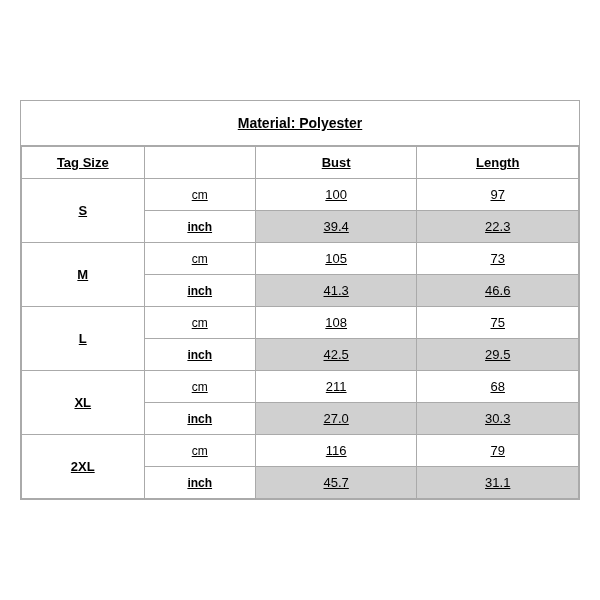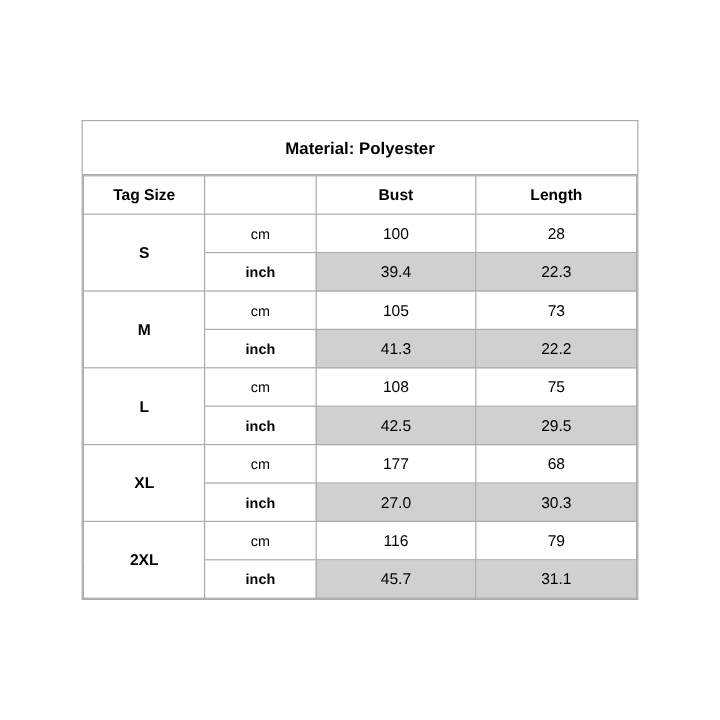--- a/index.html
+++ b/index.html
@@ -13,22 +13,23 @@
       height: 600px;
       display: flex;
       align-items: center;
       justify-content: center;
       background: #fff;
       font-family: Arial, sans-serif;
       font-size: 13px;
     }
 
     .container {
-      width: 464px;
+      width: 560px;
       border: 1px solid #aaa;
+      text-decoration: underline;
     }
 
     .title-row {
       text-align: center;
       padding: 14px 10px;
       font-weight: bold;
       font-size: 14px;
       border-bottom: 1px solid #aaa;
     }
 
@@ -83,53 +84,53 @@
         <th class="col-unit"></th>
         <th class="col-bust">Bust</th>
         <th class="col-length">Length</th>
       </tr>
     </thead>
     <tbody id="table-body">
     <tr>
           <td rowspan="2" class="tag-size-cell">S</td>
           <td class="unit-cell">cm</td>
           <td>100</td>
-          <td>28</td>
+          <td>97</td>
         </tr>
         <tr>
           <td class="unit-cell bold">inch</td>
           <td class="shaded">39.4</td>
           <td class="shaded">22.3</td>
         </tr>
         <tr>
           <td rowspan="2" class="tag-size-cell">M</td>
           <td class="unit-cell">cm</td>
           <td>105</td>
           <td>73</td>
         </tr>
         <tr>
           <td class="unit-cell bold">inch</td>
           <td class="shaded">41.3</td>
-          <td class="shaded">22.2</td>
+          <td class="shaded">46.6</td>
         </tr>
         <tr>
           <td rowspan="2" class="tag-size-cell">L</td>
           <td class="unit-cell">cm</td>
           <td>108</td>
           <td>75</td>
         </tr>
         <tr>
           <td class="unit-cell bold">inch</td>
           <td class="shaded">42.5</td>
           <td class="shaded">29.5</td>
         </tr>
         <tr>
           <td rowspan="2" class="tag-size-cell">XL</td>
           <td class="unit-cell">cm</td>
-          <td>177</td>
+          <td>211</td>
           <td>68</td>
         </tr>
         <tr>
           <td class="unit-cell bold">inch</td>
           <td class="shaded">27.0</td>
           <td class="shaded">30.3</td>
         </tr>
         <tr>
           <td rowspan="2" class="tag-size-cell">2XL</td>
           <td class="unit-cell">cm</td>

